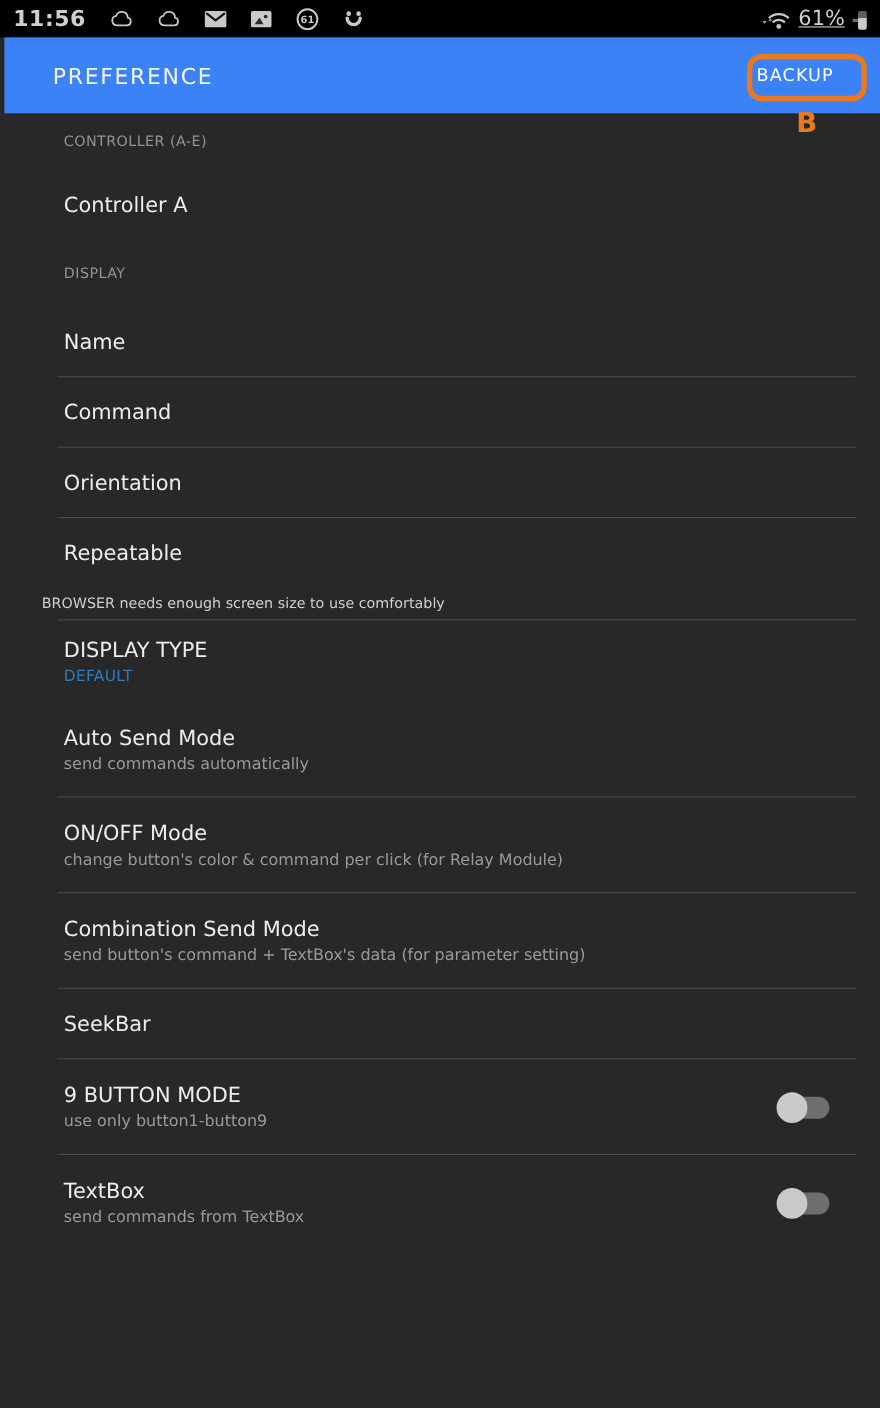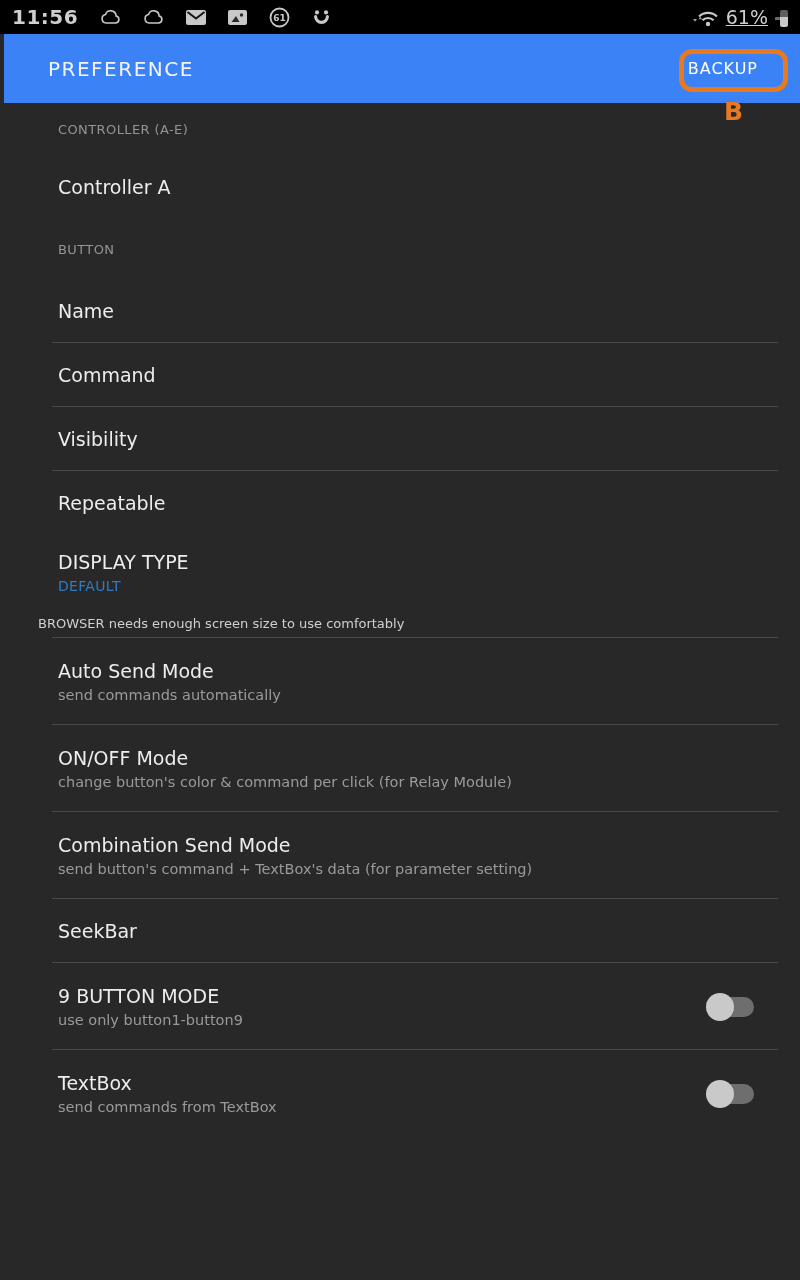--- a/index.html
+++ b/index.html
@@ -148,54 +148,54 @@
   <div class="pref-list" id="pref-list">
       <div class="row row-header first">
         <span class="hdr-text">CONTROLLER (A-E)</span>
       </div>
       <div class="row row-plain">
         <div class="texts">
           <span class="item-title">Controller A</span>
         </div>
       </div>
       <div class="row row-header">
-        <span class="hdr-text">BUTTON</span>
+        <span class="hdr-text">DISPLAY</span>
       </div>
       <div class="row row-plain">
         <div class="texts">
           <span class="item-title">Name</span>
         </div>
         <div class="divider"></div>
       </div>
       <div class="row row-plain">
         <div class="texts">
           <span class="item-title">Command</span>
         </div>
         <div class="divider"></div>
       </div>
       <div class="row row-plain">
         <div class="texts">
-          <span class="item-title">Visibility</span>
+          <span class="item-title">Orientation</span>
         </div>
         <div class="divider"></div>
       </div>
       <div class="row row-plain">
         <div class="texts">
           <span class="item-title">Repeatable</span>
         </div>
+      </div>
+      <div class="row row-note">
+        <span class="note-text">BROWSER needs enough screen size to use comfortably</span>
+        <div class="divider"></div>
       </div>
       <div class="row row-value">
         <div class="texts">
           <span class="item-title">DISPLAY TYPE</span>
           <span class="item-value">DEFAULT</span>
         </div>
-      </div>
-      <div class="row row-note">
-        <span class="note-text">BROWSER needs enough screen size to use comfortably</span>
-        <div class="divider"></div>
       </div>
       <div class="row row-sub">
         <div class="texts">
           <span class="item-title">Auto Send Mode</span>
           <span class="item-sub">send commands automatically</span>
         </div>
         <div class="divider"></div>
       </div>
       <div class="row row-sub">
         <div class="texts">

